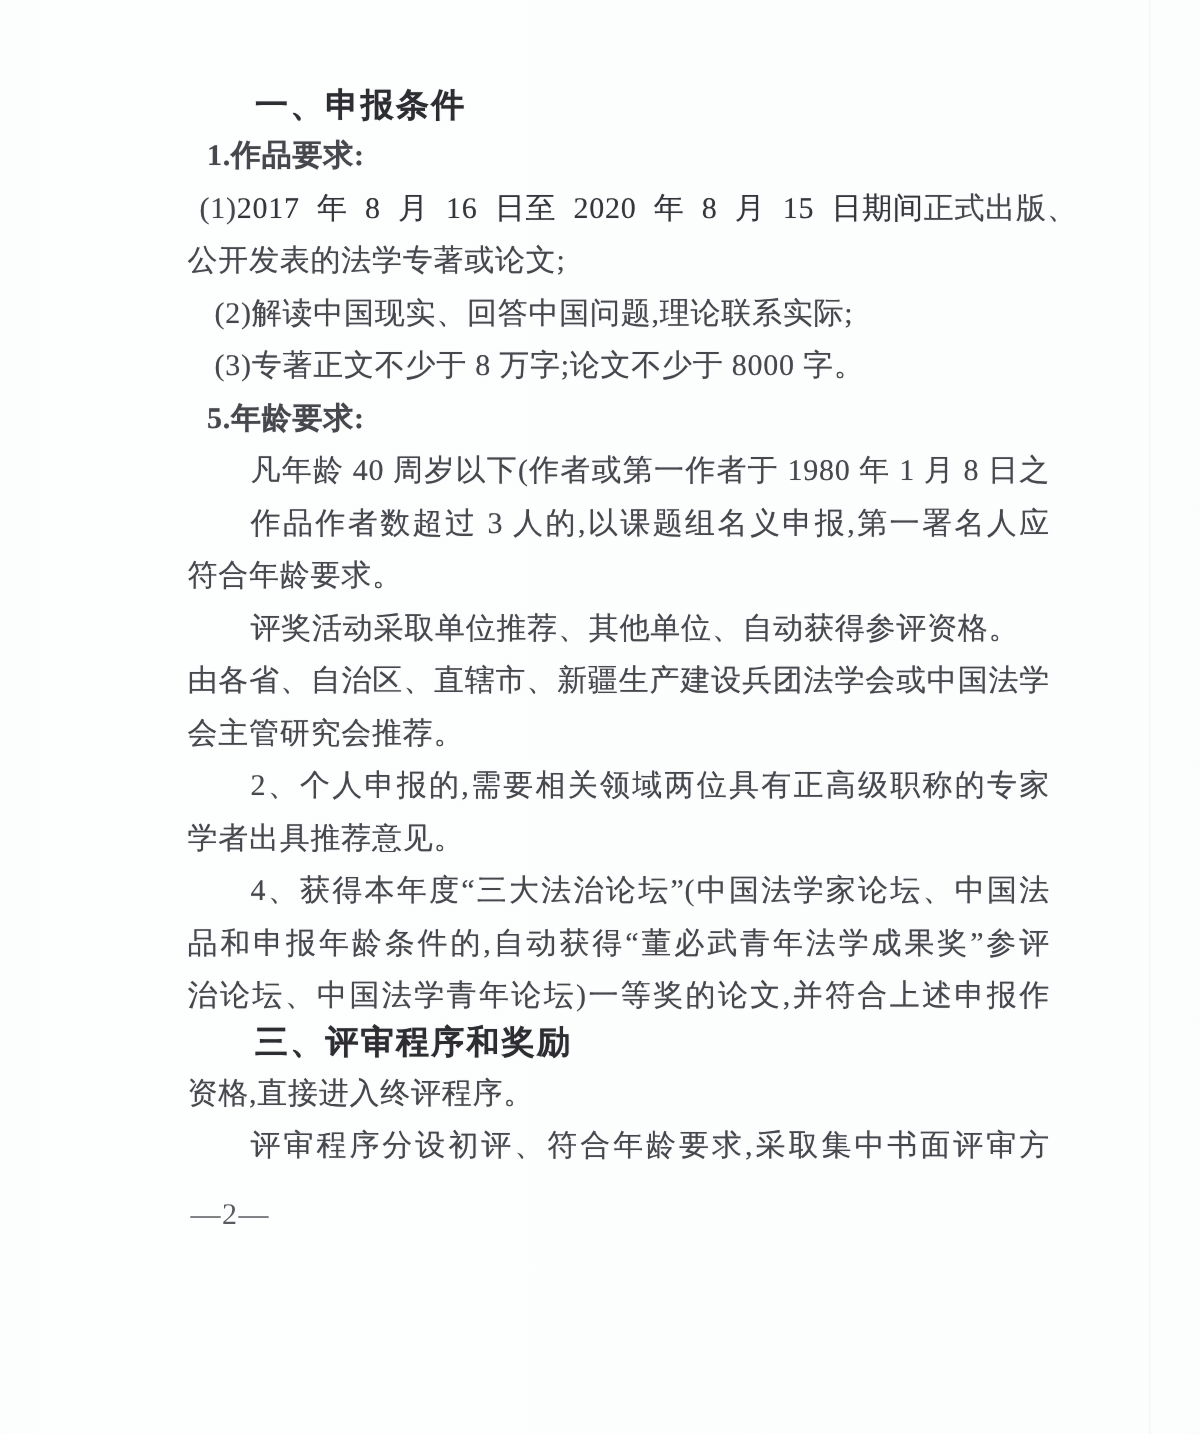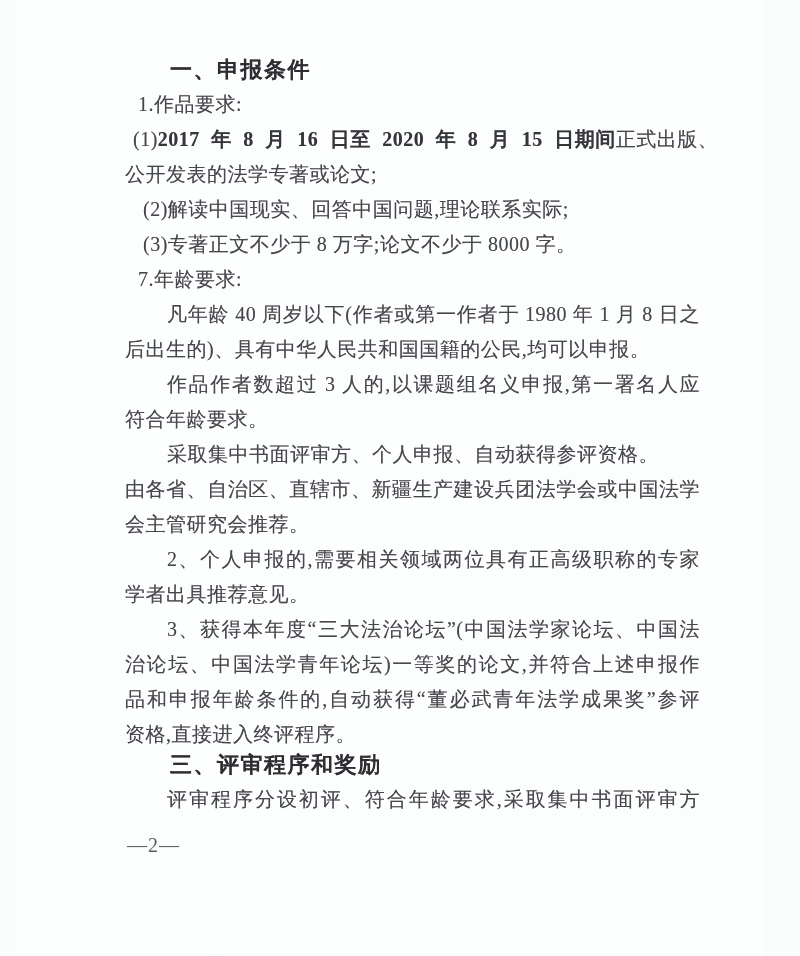--- a/index.html
+++ b/index.html
@@ -47,26 +47,26 @@
     font-size: 22px;
     color: #2d2d32;
     letter-spacing: 1.5px;
     text-shadow: 0 0 0.6px rgba(45, 45, 50, 0.5);
   }
   .jst {
     text-align: justify;
     text-align-last: justify;
   }
   .i8  { padding-left: 8px; }
-  .i13 { padding-left: 13px; }
+  .i13 { padding-left: 13px; font-weight: bold; }
   .i18 { padding-left: 18px; }
   .i42 { padding-left: 42px; }
   .date-line { word-spacing: 6px; }
   .segb {
-    font-weight: 700;
+    font-weight: 400;
     color: #35353c;
   }
   .footer {
     margin-top: 13px;
     padding-left: 2px;
     height: 30px;
     line-height: 30px;
     font-size: 20px;
     color: #5a5b60;
     letter-spacing: 1px;
@@ -84,36 +84,35 @@
 
     <div class="ln i13">1.作品要求:</div>
 
     <div class="ln i8 jst date-line">
       <span>(1)</span><span class="segb">2017 年 8 月 16 日至 2020 年 8 月 15 日期间</span><span>正式出版、</span>
     </div>
 
     <div class="ln">公开发表的法学专著或论文;</div>
     <div class="ln i18">(2)解读中国现实、回答中国问题,理论联系实际;</div>
     <div class="ln i18">(3)专著正文不少于 8 万字;论文不少于 8000 字。</div>
-    <div class="ln i13">7.年龄要求:</div>
+    <div class="ln i13">5.年龄要求:</div>
     <div class="ln i42 jst">凡年龄 40 周岁以下(作者或第一作者于 1980 年 1 月 8 日之</div>
-    <div class="ln">后出生的)、具有中华人民共和国国籍的公民,均可以申报。</div>
     <div class="ln i42 jst">作品作者数超过 3 人的,以课题组名义申报,第一署名人应</div>
     <div class="ln">符合年龄要求。</div>
 
 
-    <div class="ln i42">采取集中书面评审方、个人申报、自动获得参评资格。</div>
+    <div class="ln i42">评奖活动采取单位推荐、其他单位、自动获得参评资格。</div>
     <div class="ln jst">由各省、自治区、直辖市、新疆生产建设兵团法学会或中国法学</div>
     <div class="ln">会主管研究会推荐。</div>
     <div class="ln i42 jst">2、个人申报的,需要相关领域两位具有正高级职称的专家</div>
     <div class="ln">学者出具推荐意见。</div>
-    <div class="ln i42 jst">3、获得本年度“三大法治论坛”(中国法学家论坛、中国法</div>
+    <div class="ln i42 jst">4、获得本年度“三大法治论坛”(中国法学家论坛、中国法</div>
+    <div class="ln jst">品和申报年龄条件的,自动获得“董必武青年法学成果奖”参评</div>
     <div class="ln jst">治论坛、中国法学青年论坛)一等奖的论文,并符合上述申报作</div>
-    <div class="ln jst">品和申报年龄条件的,自动获得“董必武青年法学成果奖”参评</div>
+    <div class="ln heading">三、评审程序和奖励</div>
+
     <div class="ln">资格,直接进入终评程序。</div>
-
-    <div class="ln heading">三、评审程序和奖励</div>
 
     <div class="ln i42 jst">评审程序分设初评、符合年龄要求,采取集中书面评审方</div>
 
     <div class="footer">—2—</div>
   </div>
 </div>
 
 </body></html>

